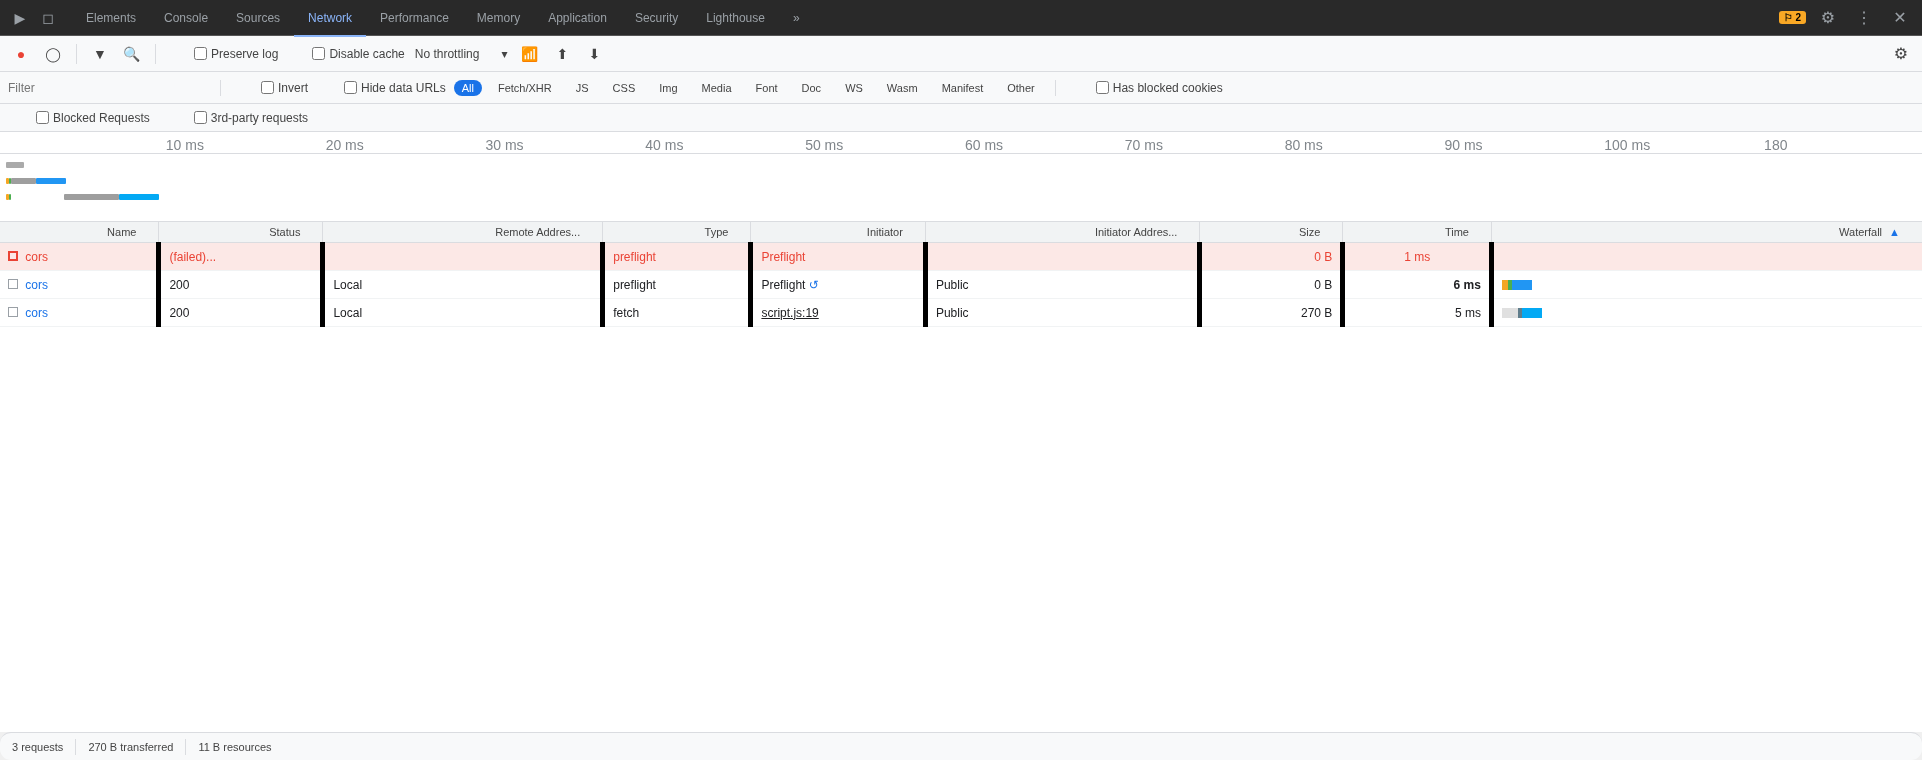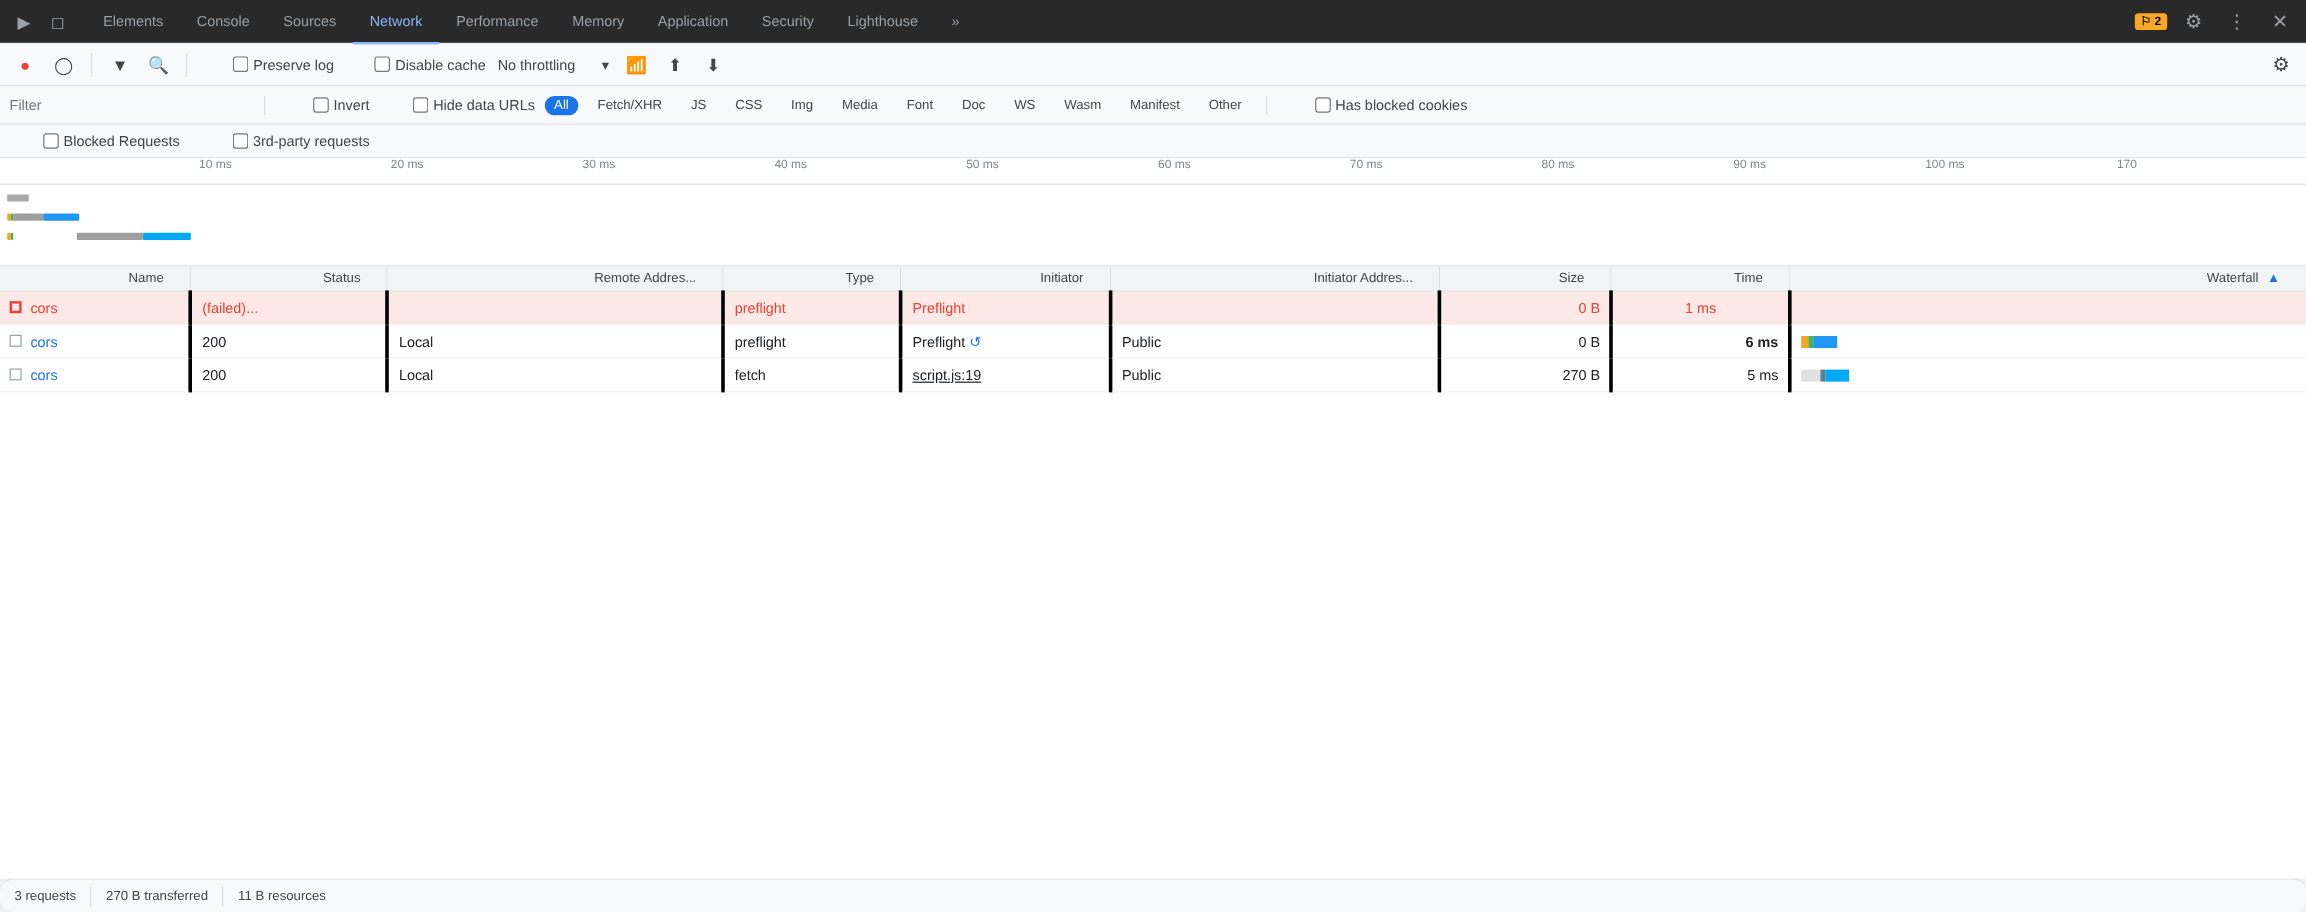--- a/index.html
+++ b/index.html
@@ -59,37 +59,37 @@
     .extra-filter-bar {
       display: flex; align-items: center; background: #f8f9fa; border-bottom: 1px solid #dadce0;
       height: 28px; padding: 0 8px; gap: 16px;
     }
 
     
     .timeline-container {
       background: #fff; border-bottom: 1px solid #dadce0; height: 90px; position: relative; overflow: hidden;
     }
     .timeline-ruler {
-      display: flex; align-items: flex-start; height: 22px; border-bottom: 1px solid #dadce0;
-      padding-left: 4px; color: #80868b; font-size: 10px;
+      display: flex; align-items: flex-end; height: 22px; border-bottom: 1px solid #dadce0;
+      padding-left: 4px; color: #80868b; font-size: 14px;
     }
     .ruler-tick { flex: 1; text-align: left; padding-left: 2px; }
     .timeline-bars { position: relative; height: 68px; padding: 4px; }
 
     
     .table-container { background: #fff; flex: 1; overflow-y: auto; }
     .network-table { width: 100%; border-collapse: collapse; }
     .network-table th {
       background: #f1f3f4; border-bottom: 1px solid #dadce0; border-right: 1px solid #dadce0;
       padding: 4px 22px; text-align: right; font-weight: 400; font-size: 11px; color: #444;
       white-space: nowrap; position: sticky; top: 0; z-index: 1;
     }
     .network-table th:last-child { border-right: none; }
     .network-table td {
-      padding: 4px 8px; border-bottom: 1px solid #f1f3f4; border-right: 3px solid #000000;
+      padding: 4px 8px; border-bottom: 1px solid #f1f3f4; border-right: 5px solid #000000;
       font-size: 12px; white-space: nowrap; height: 28px;
     }
     .network-table td:last-child { border-right: none; }
     .row-error td { background: #fce8e6 !important; }
     .name-cell { color: #1a73e8; }
     .name-cell-error { color: #ea4335; }
     .status-error { color: #ea4335; }
     .type-error { color: #ea4335; }
     .initiator-error { color: #ea4335; }
     .size-error { color: #ea4335; }
@@ -220,21 +220,21 @@
       <div class="ruler-tick">10 ms</div>
       <div class="ruler-tick">20 ms</div>
       <div class="ruler-tick">30 ms</div>
       <div class="ruler-tick">40 ms</div>
       <div class="ruler-tick">50 ms</div>
       <div class="ruler-tick">60 ms</div>
       <div class="ruler-tick">70 ms</div>
       <div class="ruler-tick">80 ms</div>
       <div class="ruler-tick">90 ms</div>
       <div class="ruler-tick">100 ms</div>
-      <div class="ruler-tick">170</div>
+      <div class="ruler-tick">180</div>
     </div>
     <div class="timeline-bars">
       
       <svg width="300" height="60">
 
         <rect x="2" y="4" width="18" height="6" fill="#aaa" rx="1"></rect>
 
         <rect x="2" y="20" width="3" height="6" fill="#f5a623" rx="1"></rect>
         <rect x="5" y="20" width="2" height="6" fill="#4caf50" rx="1"></rect>
         <rect x="7" y="20" width="25" height="6" fill="#9e9e9e" rx="1"></rect>

